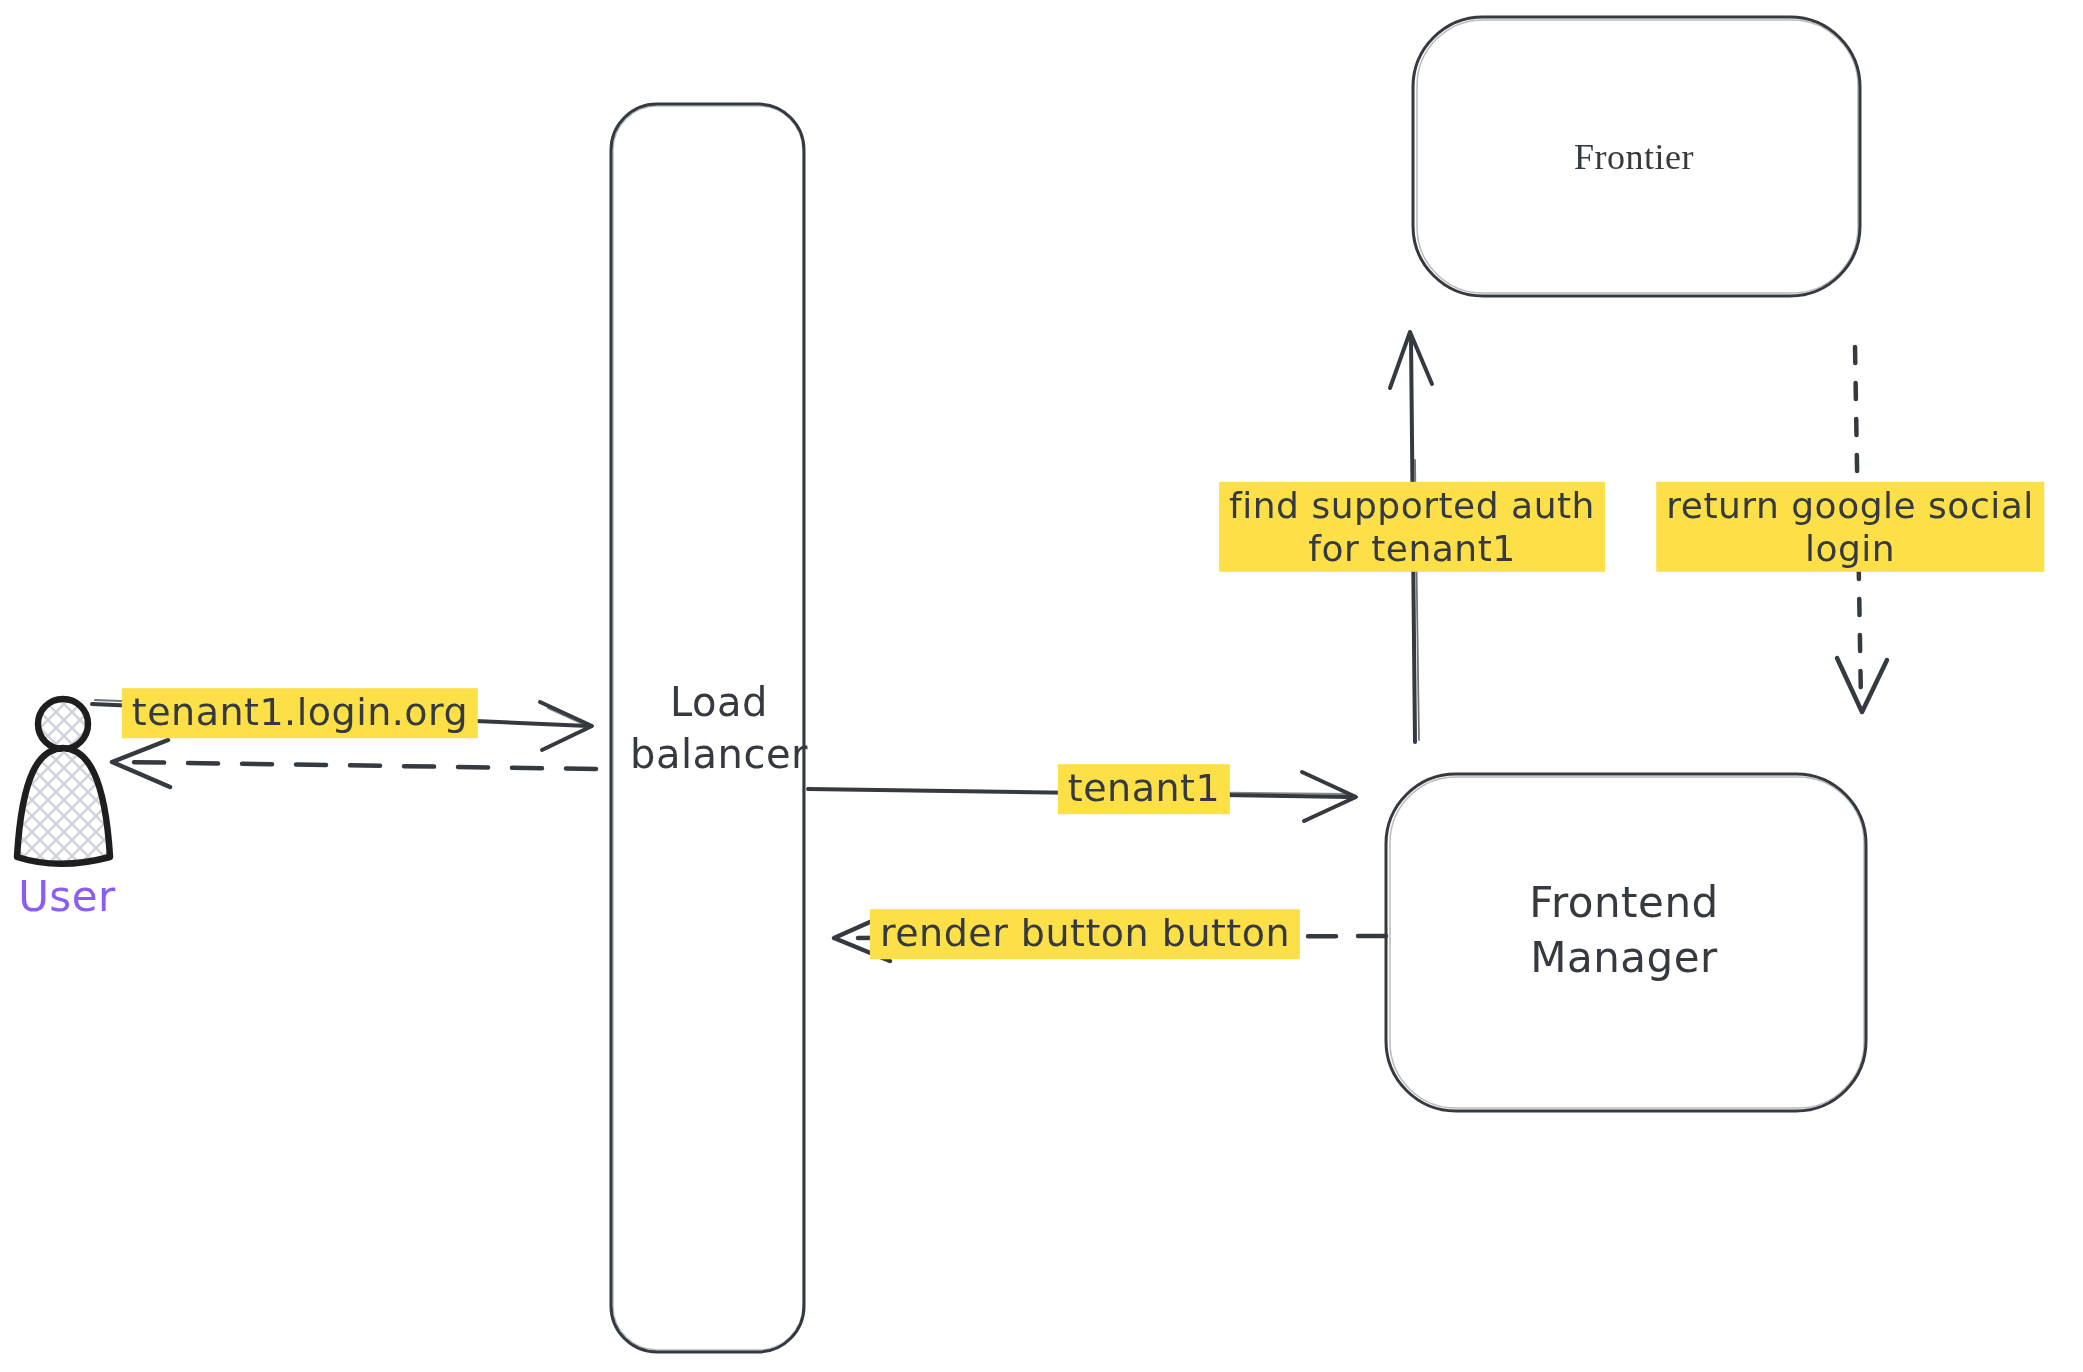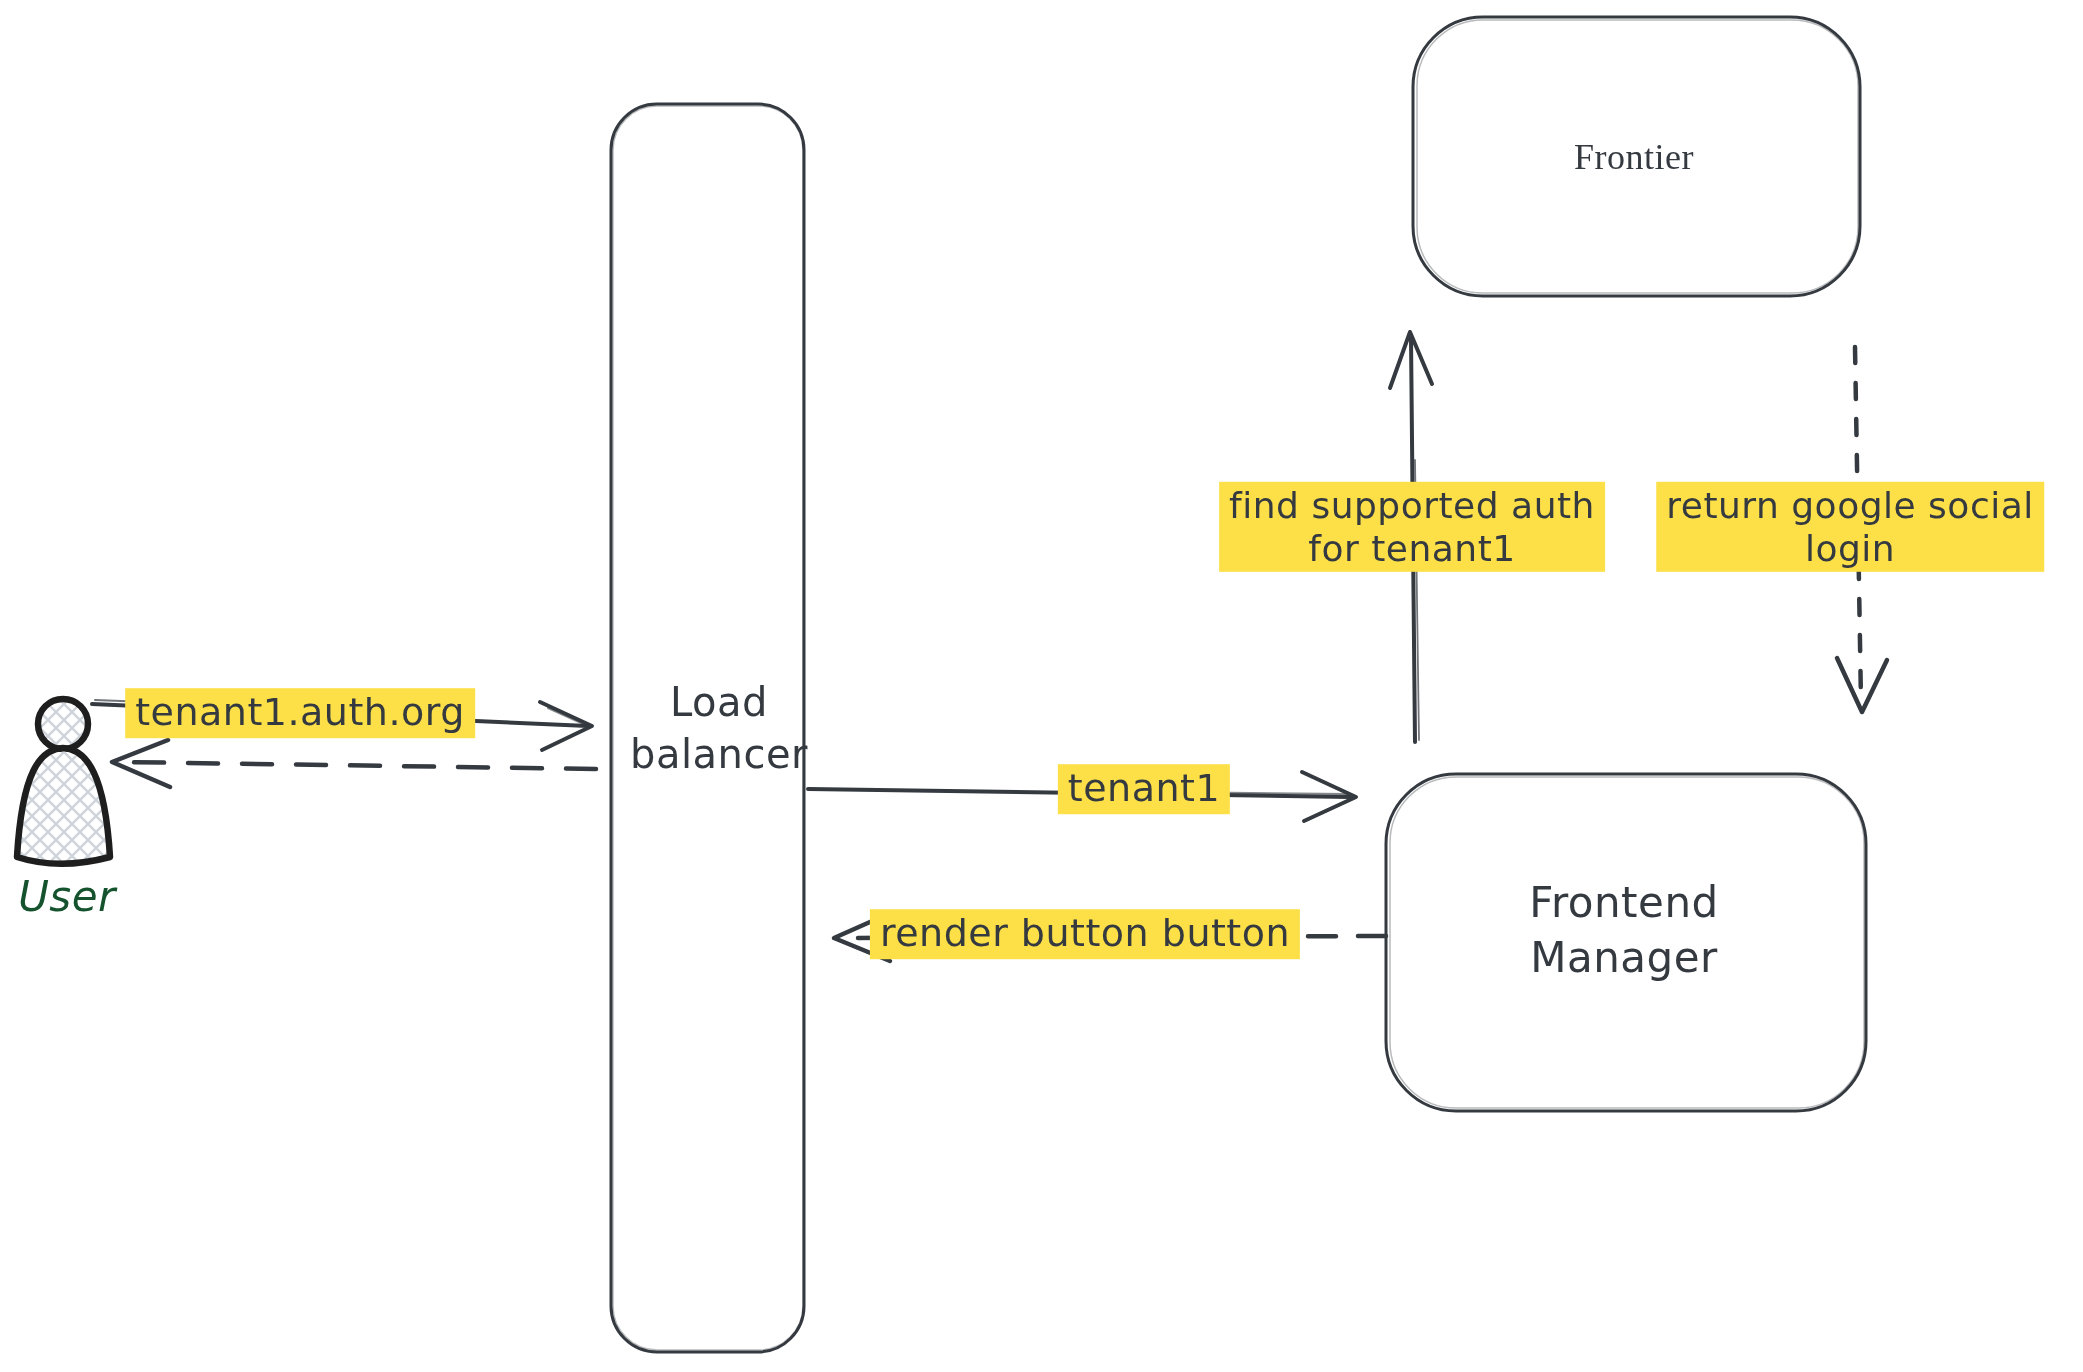--- a/index.html
+++ b/index.html
@@ -17,21 +17,21 @@
     position: absolute;
     transform: translate(-50%, -50%);
     white-space: nowrap;
     text-align: center;
     color: #343a40;
     letter-spacing: 0.5px;
     line-height: 1.2;
   }
   .lbl.on-line { background: #fde047; padding: 2px 10px; }
   .lbl .line { display: block; }
-  .user-label { color: #14532d; font-style: italic; }
+  .user-label { color: #8b5cf6; }
   .node-label { line-height: 1.3; }
 </style>
 </head>
 <body>
 
 <div class="stage">
 
   <svg width="2083" height="1372" viewBox="0 0 2083 1372">
     <defs>
       <pattern id="crosshatch" patternUnits="userSpaceOnUse" width="16" height="16">
@@ -101,21 +101,21 @@
     <span class="line">balancer</span>
   </div>
 
   <div class="lbl node-label" style="left:1634px; top:157px; font-size:36px;font-family:Liberation Serif, serif;">Frontier</div>
 
   <div class="lbl node-label" style="left:1624px; top:931px; font-size:42px;">
     <span class="line">Frontend</span>
     <span class="line">Manager</span>
   </div>
 
-  <div class="lbl on-line" style="left:300px; top:713px; font-size:38px;">tenant1.auth.org</div>
+  <div class="lbl on-line" style="left:300px; top:713px; font-size:38px;">tenant1.login.org</div>
 
   <div class="lbl on-line" style="left:1144px; top:789px; font-size:38px;">tenant1</div>
 
   <div class="lbl on-line" style="left:1085px; top:934px; font-size:38px;">render button button</div>
 
   <div class="lbl on-line" style="left:1412px; top:527px; font-size:36px;">
     <span class="line">find supported auth</span>
     <span class="line">for tenant1</span>
   </div>
 

